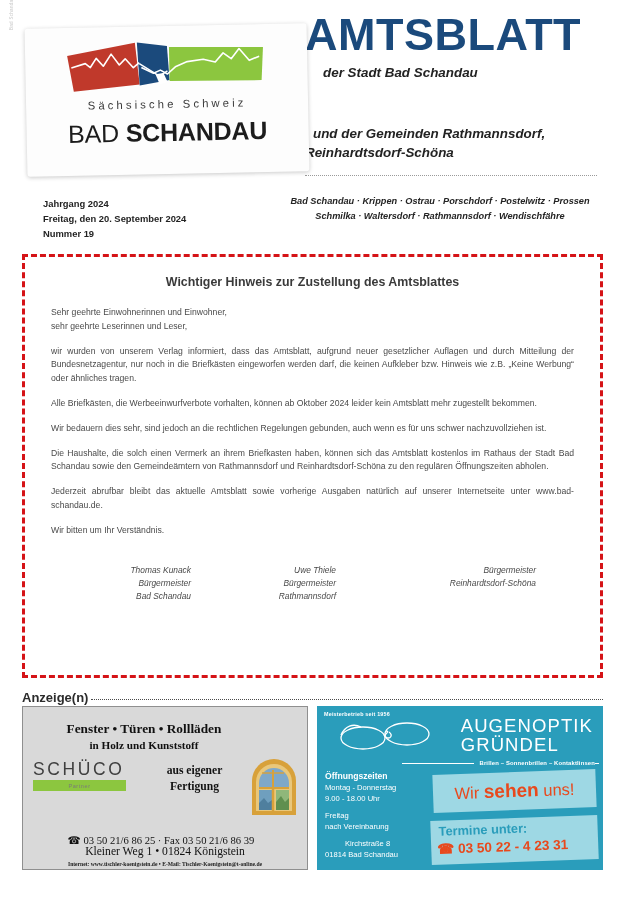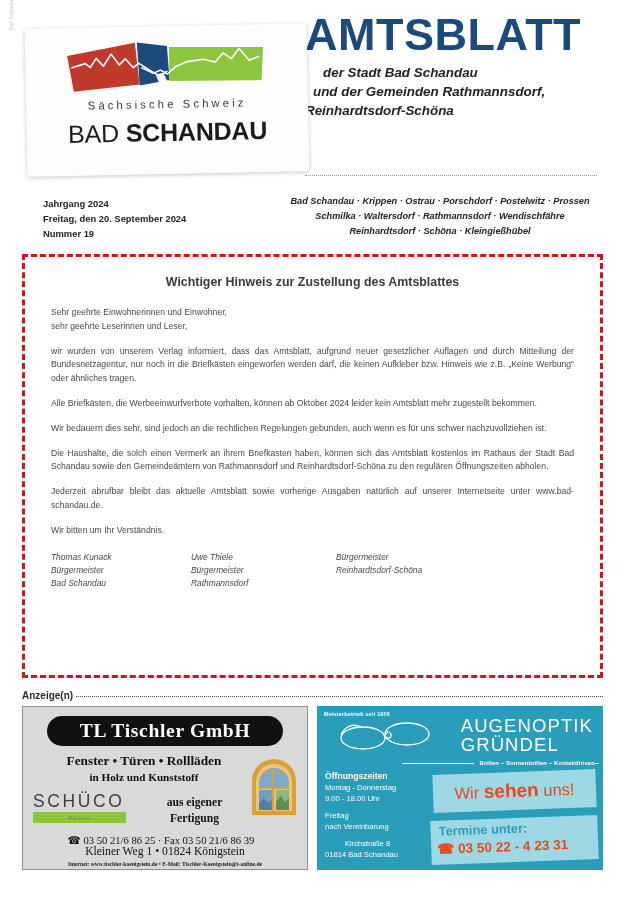--- a/index.html
+++ b/index.html
@@ -108,21 +108,21 @@
   .subtitle {
     margin-top: 6px;
     font-size: 13.4px;
     font-weight: 700;
     font-style: italic;
     color: #232323;
     line-height: 1.42;
     font-family: "Liberation Sans", sans-serif;
   }
   .subtitle .l1 { display:block; padding-left: 18px; }
-  .subtitle .l2 { display:block; padding-left: 8px; }
+  .subtitle .l2 { display:block; padding-left: 8px; margin-top: 42px; }
   .subtitle .l3 { display:block; padding-left: 0px; }
 
   .title-rule {
     position: absolute;
     left: 305px;
     top: 175px;
     width: 292px;
     border-top: 1px dotted #9a9a9a;
   }
 
@@ -181,21 +181,22 @@
     color: #4a4a4a;
     line-height: 1.56;
     text-align: justify;
     margin-bottom: 11.5px;
     font-family: "Liberation Sans", sans-serif;
   }
   .notice p.nojust { text-align: left; }
 
   .signatures {
     display: flex;
-    margin-top: 14px;
+    margin-top: 27px;
+    text-align: right;
   }
   .sig {
     font-size: 8.4px;
     font-style: italic;
     color: #4a4a4a;
     line-height: 1.52;
     font-family: "Liberation Sans", sans-serif;
   }
   .sig:nth-child(1) { width: 140px; }
   .sig:nth-child(2) { width: 145px; }
@@ -205,21 +206,21 @@
   
   .anzeige-row {
     position: absolute;
     left: 22px;
     top: 690px;
     width: 581px;
     display: flex;
     align-items: baseline;
   }
   .anzeige-label {
-    font-size: 10px;
+    font-size: 13px;
     font-weight: 700;
     color: #2b2b2b;
     white-space: nowrap;
     font-family: "Liberation Sans", sans-serif;
   }
   .anzeige-dots {
     flex: 1;
     margin-left: 3px;
     border-bottom: 1.3px dotted #4a4a4a;
     position: relative;
@@ -543,21 +544,20 @@
 
     <div class="issue-info">
       <div>Jahrgang 2024</div>
       <div>Freitag, den 20. September 2024</div>
       <div>Nummer 19</div>
     </div>
 
     <div class="places">
       <div>Bad Schandau · Krippen · Ostrau · Porschdorf · Postelwitz · Prossen</div>
       <div>Schmilka · Waltersdorf · Rathmannsdorf · Wendischfähre</div>
-      <div>Reinhardtsdorf · Schöna · Kleingießhübel</div>
     </div>
 
   </div>
 
   <div class="notice">
     <div class="notice-title">Wichtiger Hinweis zur Zustellung des Amtsblattes</div>
 
     <p class="nojust">
       <span>Sehr geehrte Einwohnerinnen und Einwohner,</span><br>
       <span>sehr geehrte Leserinnen und Leser,</span>
@@ -589,21 +589,20 @@
   </div>
 
   <div class="anzeige-row">
     <span class="anzeige-label">Anzeige(n)</span>
     <span class="anzeige-dots"></span>
   </div>
 
   <div class="ads">
 
     <div class="ad1">
-      <div class="tl-pill">TL Tischler GmbH</div>
       <div class="tl-l1">Fenster • Türen • Rollläden</div>
       <div class="tl-l2">in Holz und Kunststoff</div>
 
       <div class="tl-mid">
         <div class="schueco">
           <div class="schueco-name">SCHÜCO</div>
           <div class="schueco-bar">Partner</div>
         </div>
         <div class="tl-eigen">
           <span>aus eigener</span><br>

